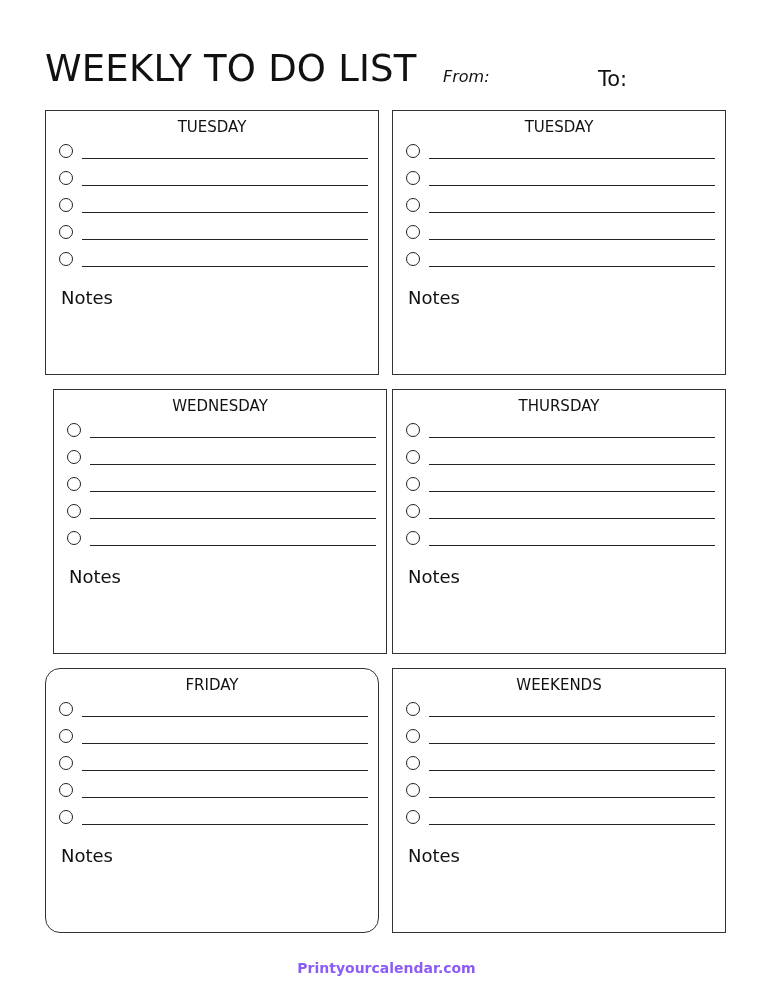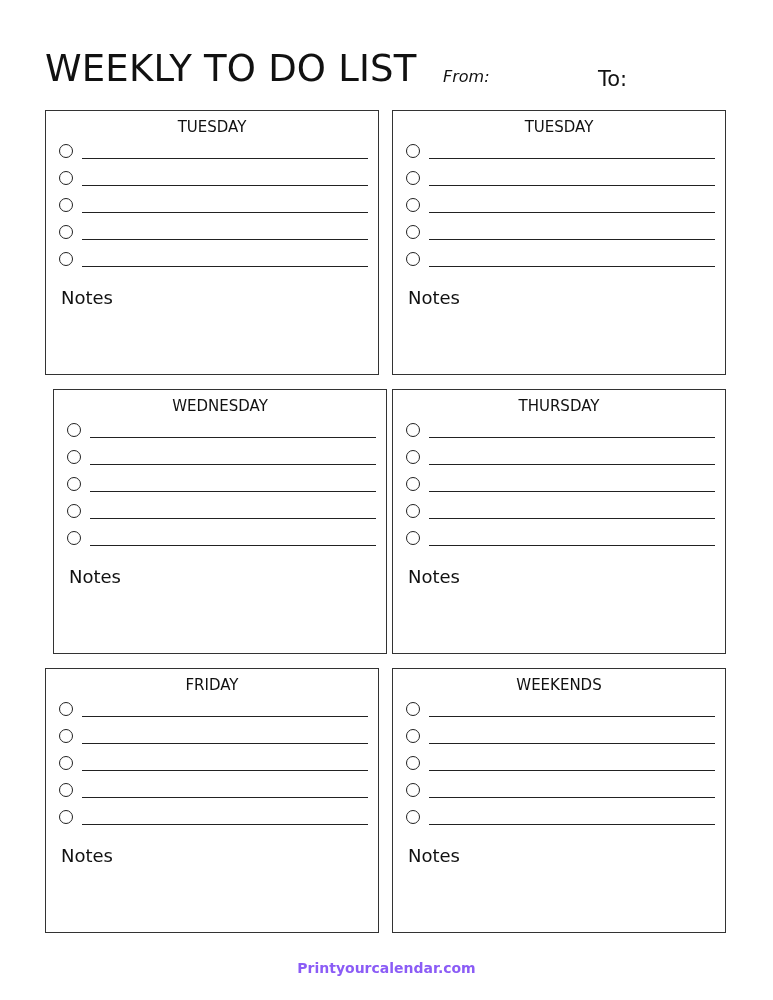--- a/index.html
+++ b/index.html
@@ -112,21 +112,21 @@
       <div class="item" style="top:114px">
         <span class="circle"></span>
         <span class="line"></span>
       </div>
       <div class="item" style="top:141px">
         <span class="circle"></span>
         <span class="line"></span>
       </div>
       <div class="notes">Notes</div>
     </div>
-    <div class="box" style="left: 45px; top: 668px;">
+    <div class="box" style="left: 45px; top: 668px; border-radius: 15px;">
       <div class="day">FRIDAY</div>
       <div class="item" style="top:33px">
         <span class="circle"></span>
         <span class="line"></span>
       </div>
       <div class="item" style="top:60px">
         <span class="circle"></span>
         <span class="line"></span>
       </div>
       <div class="item" style="top:87px">

